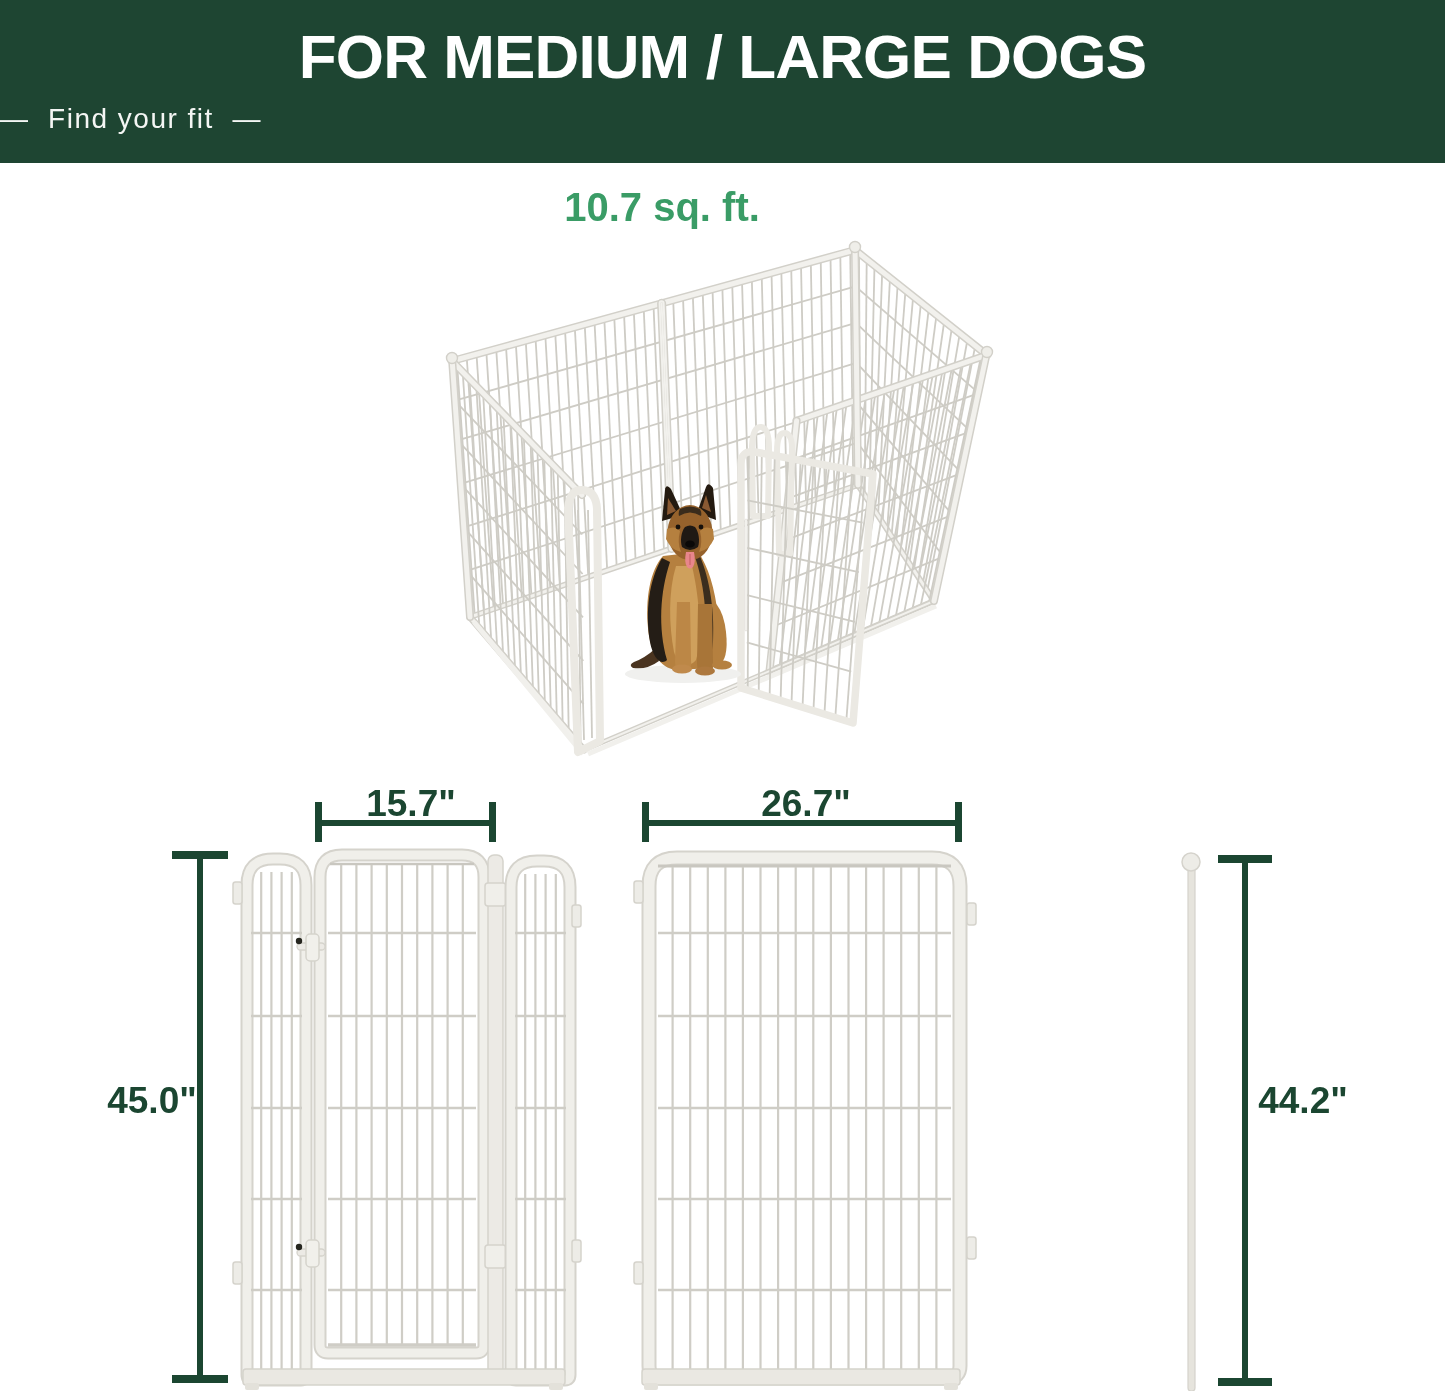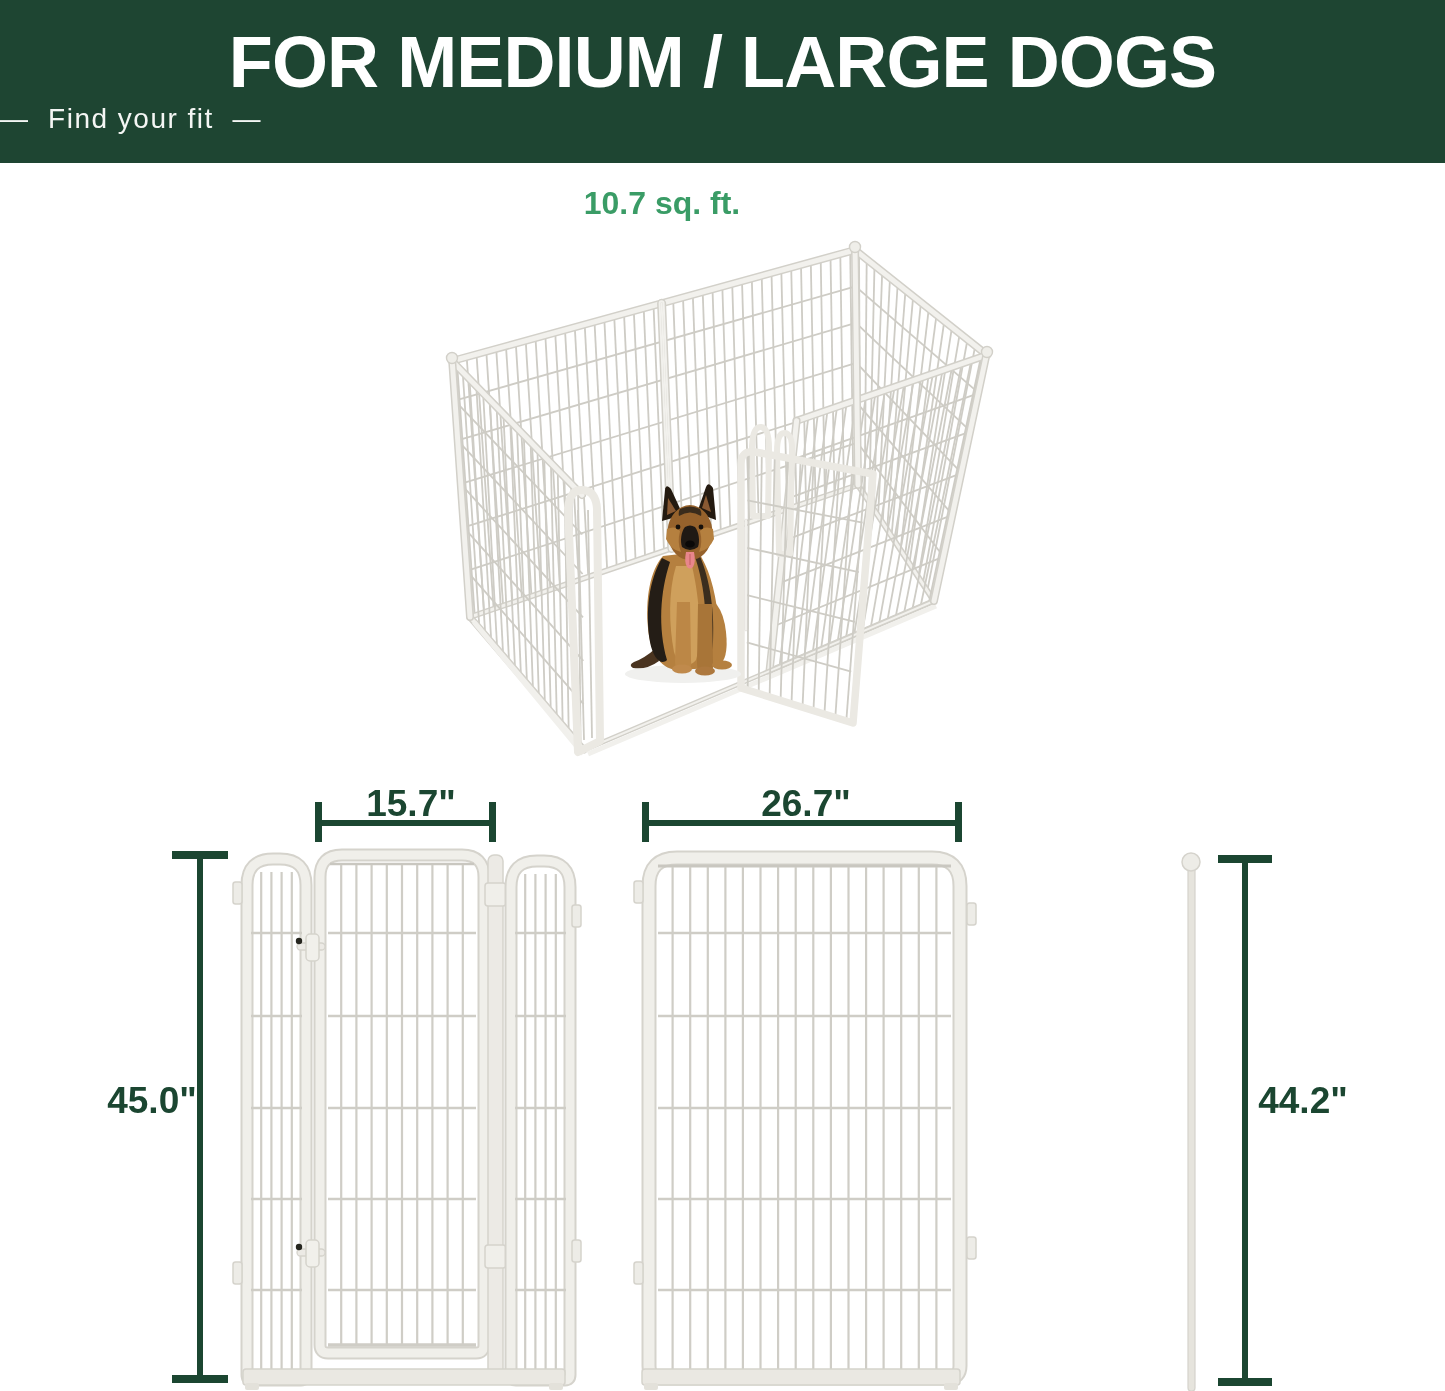--- a/index.html
+++ b/index.html
@@ -6,27 +6,27 @@
   body { width:1445px; height:1391px; position:relative; overflow:hidden;
          font-family:"Liberation Sans", sans-serif; }
   .abs { position:absolute; }
 </style>
 </head>
 <body>
 
 <div class="abs" style="left:0;top:0;width:1445px;height:163px;background:#1e4532;"></div>
 
 <div class="abs" style="left:0;top:21px;width:1445px;text-align:center;color:#ffffff;
-     font-size:72px;font-weight:bold;letter-spacing:-0.9px;white-space:nowrap;">FOR MEDIUM / LARGE DOGS</div>
+     font-size:62px;font-weight:bold;letter-spacing:-0.9px;white-space:nowrap;">FOR MEDIUM / LARGE DOGS</div>
 
 <div class="abs" style="left:0;top:103px;width:1445px;text-align:left;color:#f4f6f4;
      font-size:28px;letter-spacing:1.5px;">—&nbsp;&nbsp;Find your fit&nbsp;&nbsp;—</div>
 
 <div class="abs" style="left:0;top:185px;width:1324px;text-align:center;color:#3a9c66;
-     font-size:32px;font-weight:bold;">10.7 sq. ft.</div>
+     font-size:40px;font-weight:bold;">10.7 sq. ft.</div>
 
 <svg class="abs" style="left:0;top:0;" width="1445" height="1391" viewBox="0 0 1445 1391">
 
 <g>
 <line x1="456.8" y1="359.7" x2="474.7" y2="615.4" stroke="#ceccc5" stroke-width="1.8"></line>
 <line x1="466.7" y1="357" x2="484.1" y2="612.2" stroke="#ceccc5" stroke-width="1.8"></line>
 <line x1="476.5" y1="354.3" x2="493.6" y2="609" stroke="#ceccc5" stroke-width="1.8"></line>
 <line x1="486.3" y1="351.5" x2="503.1" y2="605.8" stroke="#ceccc5" stroke-width="1.8"></line>
 <line x1="496.2" y1="348.8" x2="512.5" y2="602.5" stroke="#ceccc5" stroke-width="1.8"></line>
 <line x1="506" y1="346.1" x2="522" y2="599.3" stroke="#ceccc5" stroke-width="1.8"></line>

